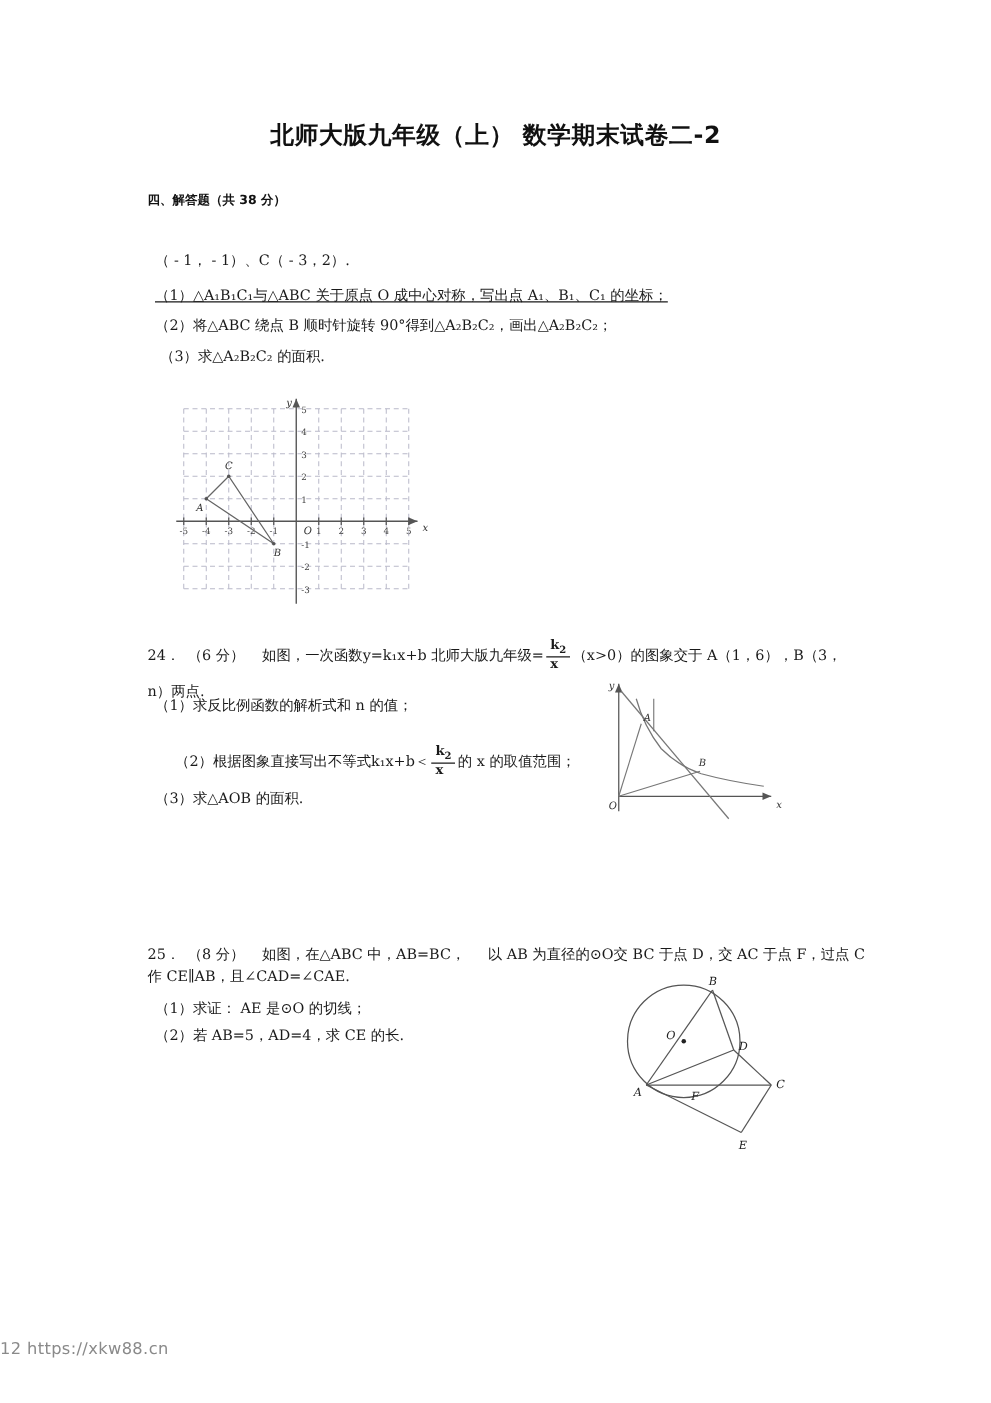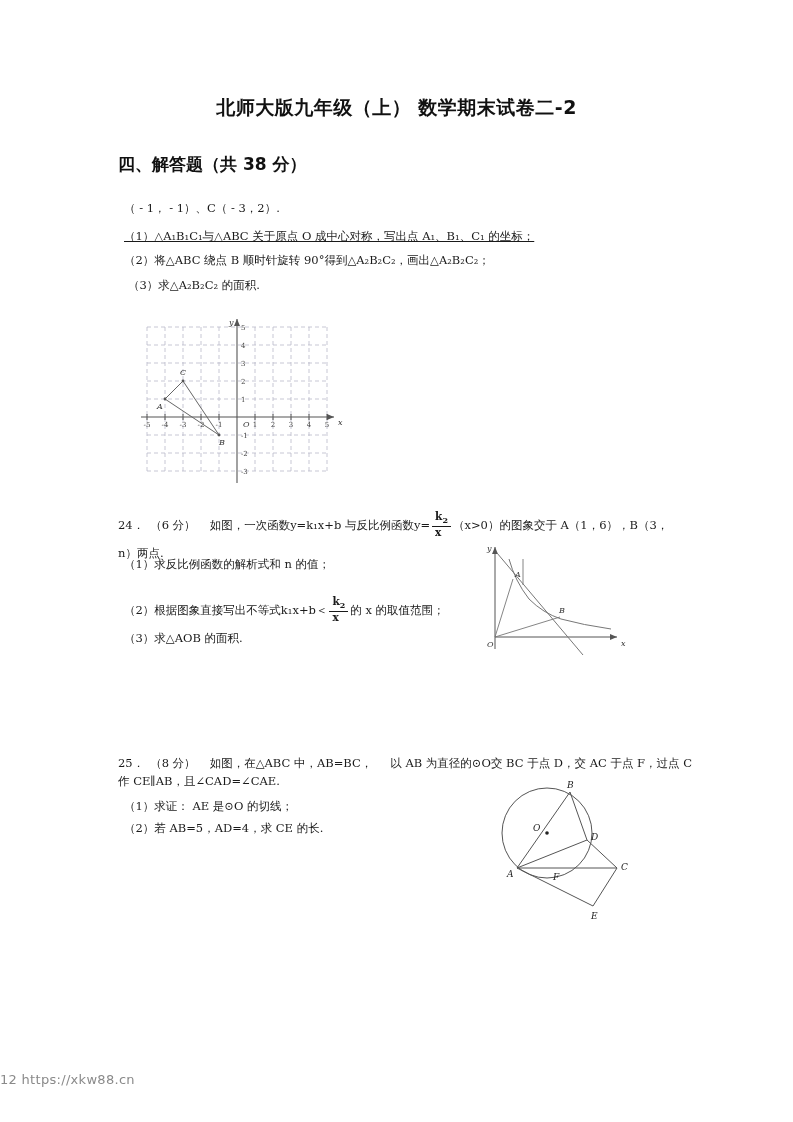--- a/index.html
+++ b/index.html
@@ -33,21 +33,21 @@
     letter-spacing: 0.5px;
     font-family: "DejaVu Sans", "Liberation Sans", sans-serif;
     color: #111;
   }
 
   
   .section-head {
     position: absolute;
     top: 153px;
     left: 118px;
-    font-size: 17px;
+    font-size: 10px;
     font-weight: bold;
     font-family: "DejaVu Sans", "Liberation Sans", sans-serif;
     color: #111;
   }
 
   
   .qline {
     position: absolute;
     font-size: 11.5px;
     line-height: 16px;
@@ -178,27 +178,27 @@
       <circle cx="32" cy="94" r="1.4" fill="#555"></circle>
       <circle cx="86" cy="130" r="1.4" fill="#555"></circle>
       <circle cx="50" cy="76" r="1.4" fill="#555"></circle>
       <text x="24" y="104" font-family="DejaVu Serif, Liberation Serif, serif" font-size="8" font-style="italic" fill="#333">A</text>
       <text x="86" y="140" font-family="DejaVu Serif, Liberation Serif, serif" font-size="8" font-style="italic" fill="#333">B</text>
       <text x="47" y="70" font-family="DejaVu Serif, Liberation Serif, serif" font-size="8" font-style="italic" fill="#333">C</text>
     </svg>
   </div>
 
   <div class="qline" style="top:512px; left:118px;">
-    <span>24．</span><span style="display:inline-block;width:6px;"></span><span>（6 分）</span><span style="display:inline-block;width:14px;"></span><span>如图，一次函数y=k₁x+b 与反比例函数y=</span><span class="frac"><span class="num"><span>k</span><span class="sub">2</span></span><span class="den">x</span></span><span>（x&gt;0）的图象交于 A（1，6），B（3，</span>
+    <span>24．</span><span style="display:inline-block;width:6px;"></span><span>（6 分）</span><span style="display:inline-block;width:14px;"></span><span>如图，一次函数y=k₁x+b 北师大版九年级=</span><span class="frac"><span class="num"><span>k</span><span class="sub">2</span></span><span class="den">x</span></span><span>（x&gt;0）的图象交于 A（1，6），B（3，</span>
   </div>
   <div class="qline" style="top:545px; left:118px;">n）两点.</div>
 
   <div class="qline" style="top:556px; left:124px;">（1）求反比例函数的解析式和 n 的值；</div>
 
-  <div class="qline" style="top:597px; left:124px;">
+  <div class="qline" style="top:597px; left:140px;">
     <span>（2）根据图象直接写出不等式k₁x+b＜</span><span class="frac"><span class="num"><span>k</span><span class="sub">2</span></span><span class="den">x</span></span><span>的 x 的取值范围；</span>
   </div>
 
   <div class="qline" style="top:630px; left:124px;">（3）求△AOB 的面积.</div>
 
   <div class="figure" style="top:537px; left:465px;">
     <svg width="170" height="125" viewBox="0 0 170 125" xmlns="http://www.w3.org/2000/svg">
 
       <g stroke="#555" stroke-width="1" fill="none">
         <line x1="30" y1="100" x2="152" y2="100"></line>

